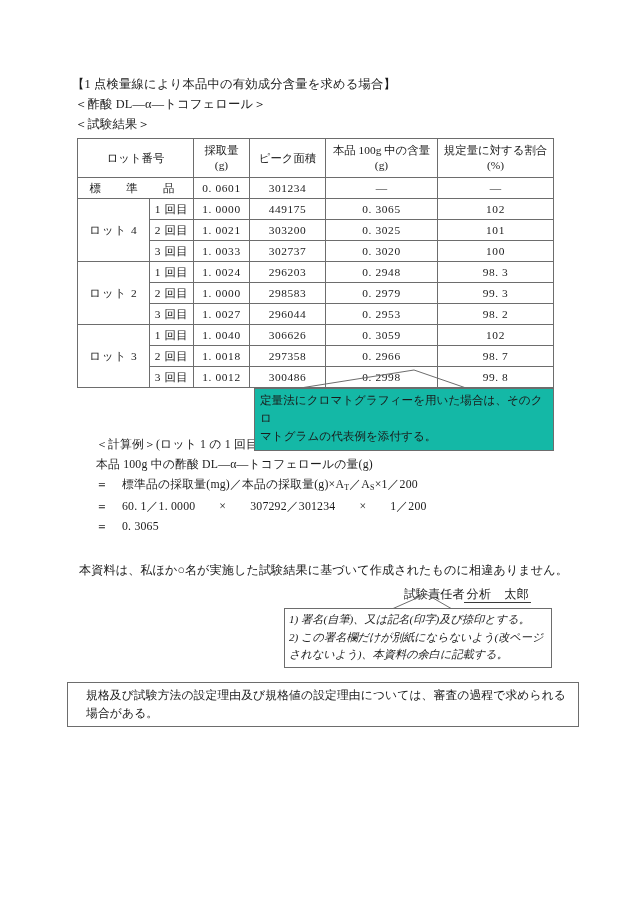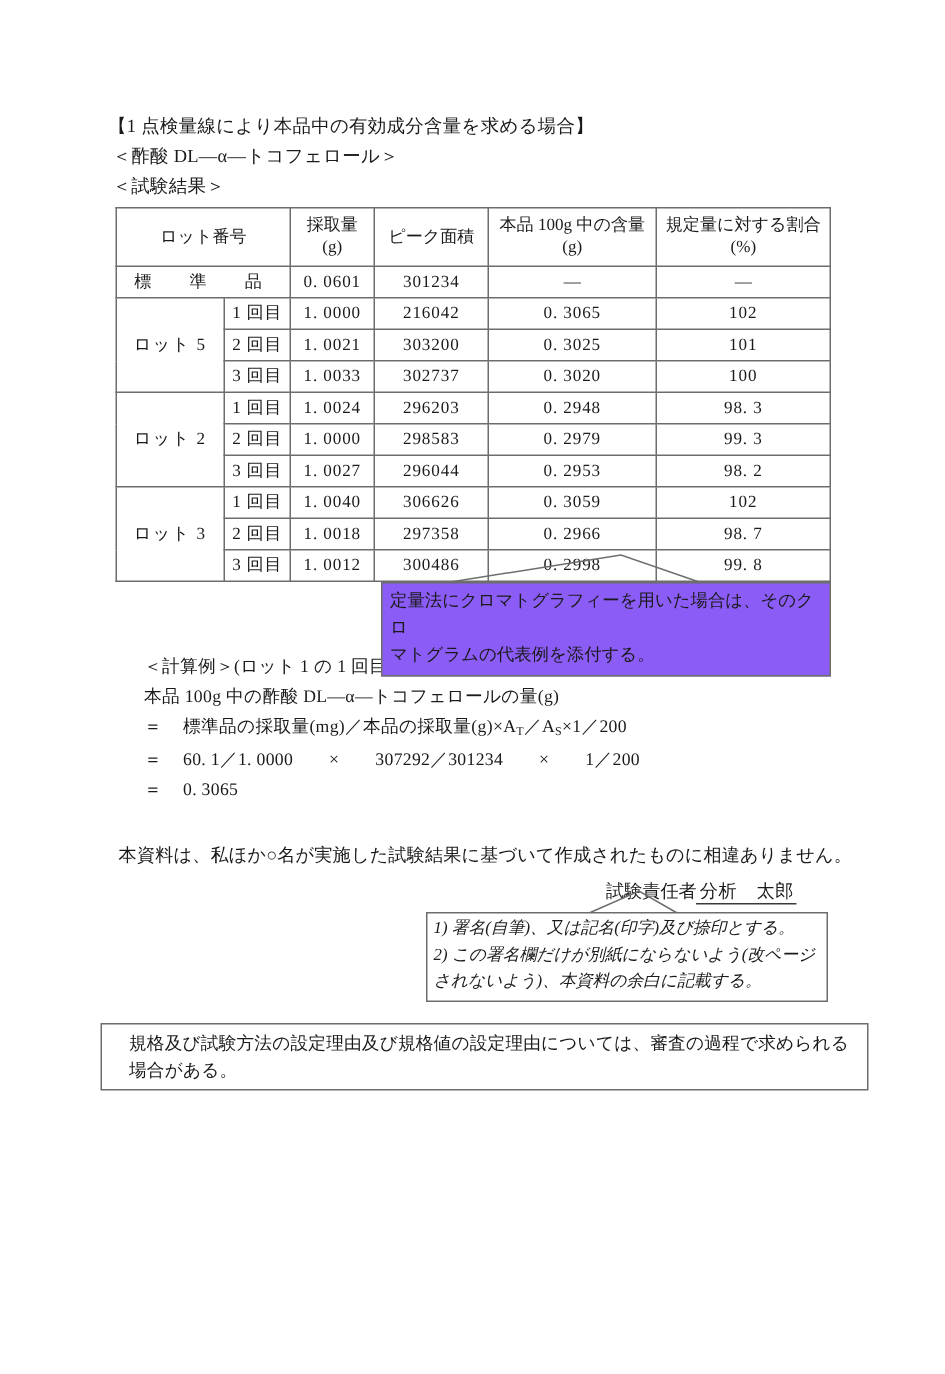--- a/index.html
+++ b/index.html
@@ -83,21 +83,21 @@
 
   
   .callout-chroma {
     position: absolute;
     left: 254px;
     top: 388px;
     width: 300px;
   }
   .callout-box {
     border: 1px solid #6d6d6d;
-    background: #8b5cf6;
+    background: #14b8a6;
     padding: 3px 5px 4px 5px;
     font-size: 11.6px;
     line-height: 18px;
     position: relative;
     z-index: 2;
   }
   .callout-pointer {
     position: absolute;
     left: 0;
     top: -19px;
@@ -239,24 +239,24 @@
 
       <tr>
         <td colspan="2" class="std-label">標　準　品</td>
         <td class="num">0. 0601</td>
         <td class="num">301234</td>
         <td class="dash">―</td>
         <td class="dash">―</td>
       </tr>
 
       <tr>
-        <td class="lot-label" rowspan="3">ロット 5</td>
+        <td class="lot-label" rowspan="3">ロット 4</td>
         <td class="run-label">1 回目</td>
         <td class="num">1. 0000</td>
-        <td class="num">216042</td>
+        <td class="num">449175</td>
         <td class="num">0. 3065</td>
         <td class="num">102</td>
       </tr>
       <tr>
         <td class="run-label">2 回目</td>
         <td class="num">1. 0021</td>
         <td class="num">303200</td>
         <td class="num">0. 3025</td>
         <td class="num">101</td>
       </tr>

